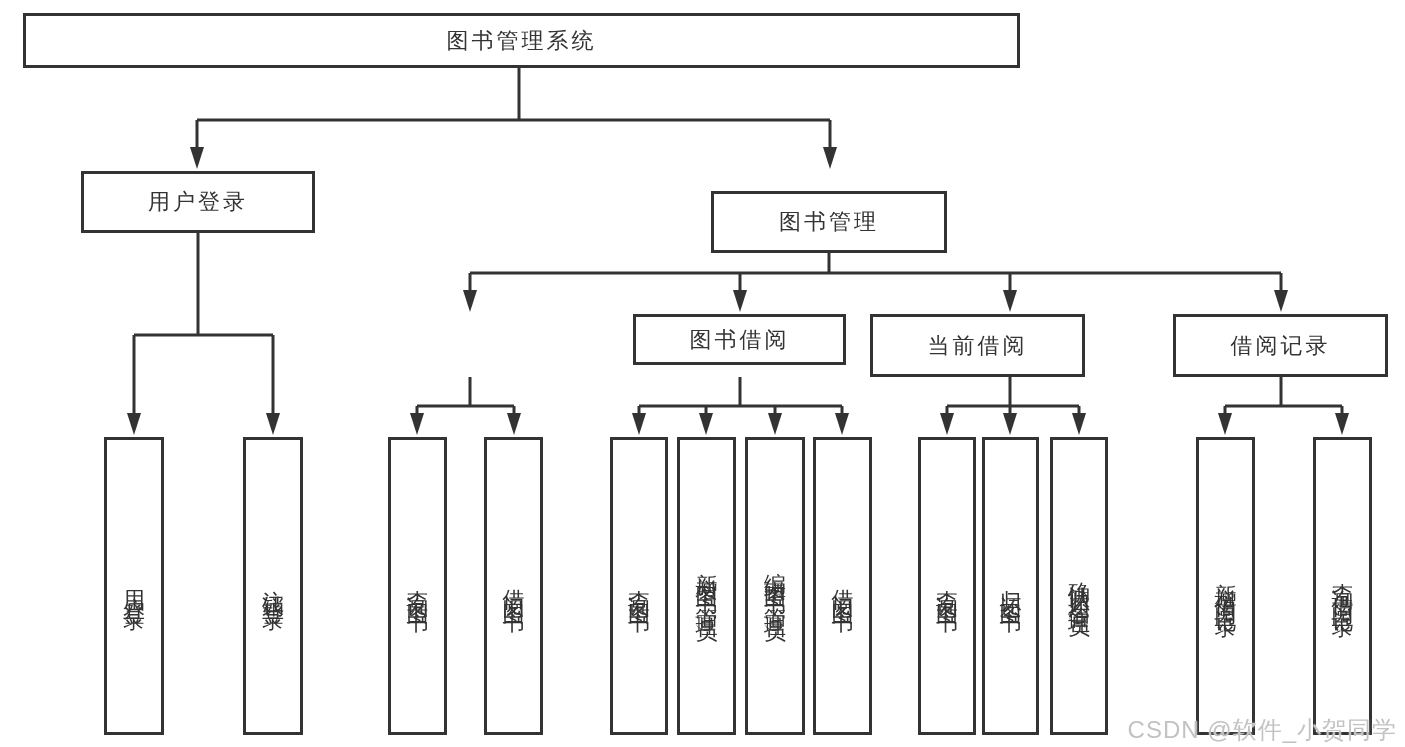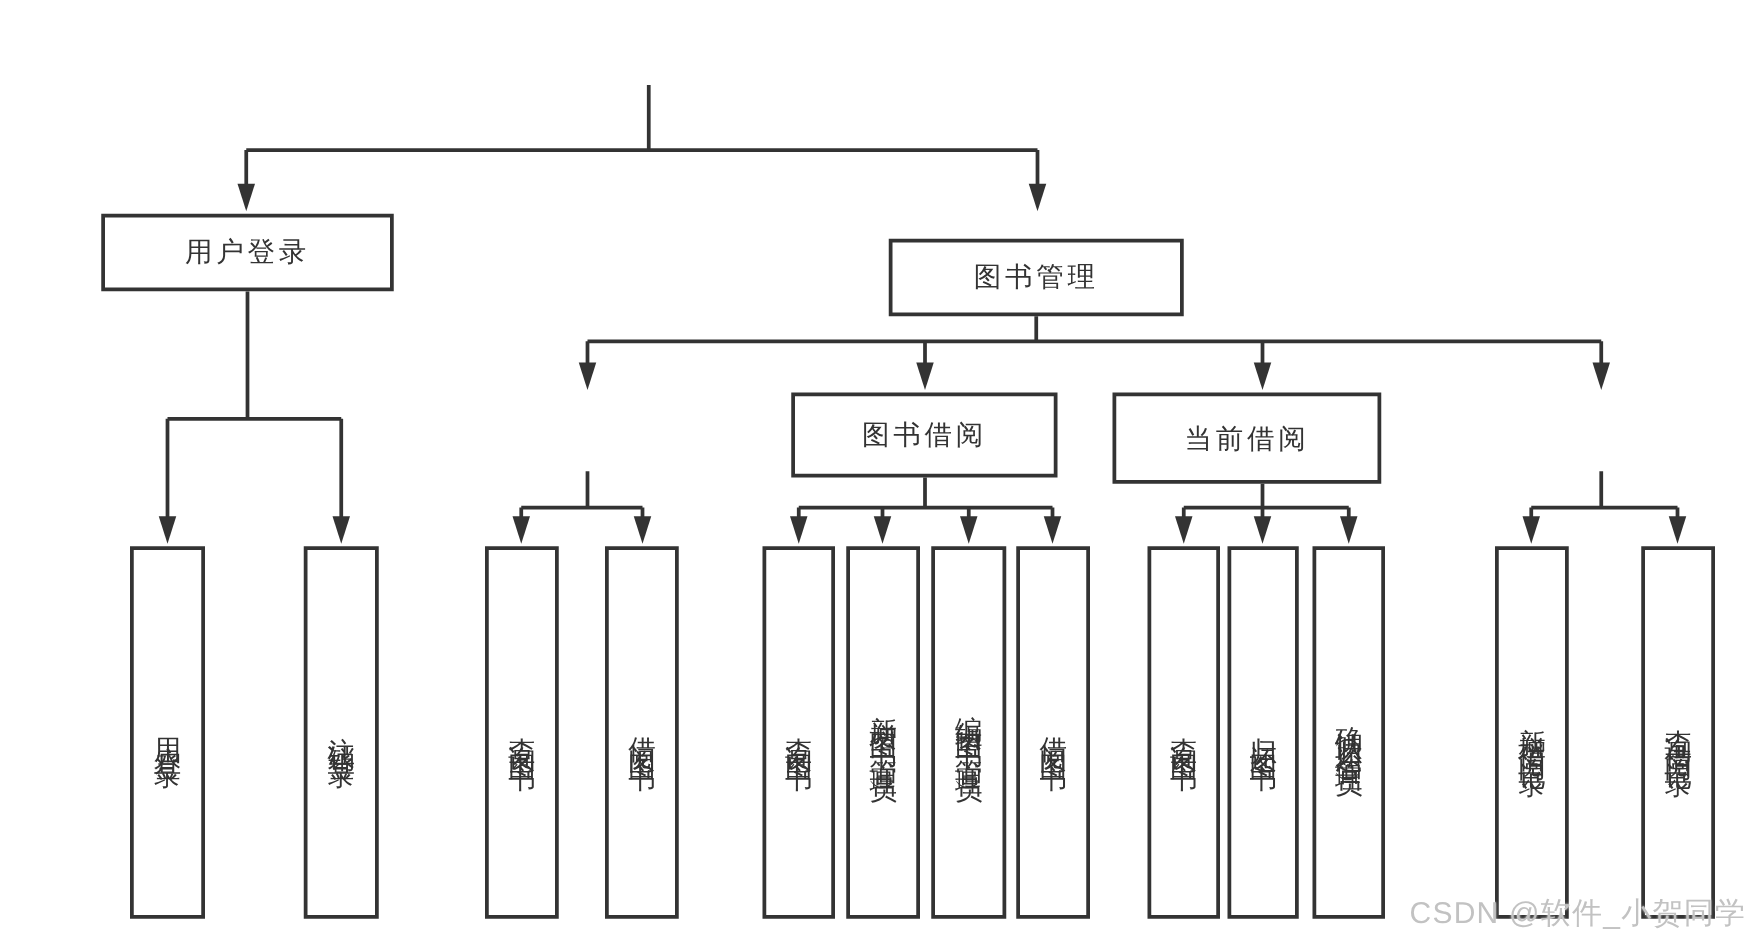--- a/index.html
+++ b/index.html
@@ -41,22 +41,22 @@
     font-size: 22px;
     white-space: normal;
   }
   
   .n-root  { left: 23px;  top: 13px;  width: 997px; height: 55px; }
   
   .n-login { left: 81px;  top: 171px; width: 234px; height: 62px; }
   .n-mgmt  { left: 711px; top: 171px; width: 236px; height: 62px; margin-top: 20px; }
   
   .n-newbook { left: 362px;  top: 314px; width: 215px; height: 63px; }
-  .n-borrow  { left: 633px;  top: 314px; width: 213px; height: 68px; }
-  .n-current { left: 890px;  top: 314px; width: 215px; height: 73px; }
+  .n-borrow  { left: 633px;  top: 314px; width: 213px; height: 51px; }
+  .n-current { left: 870px;  top: 314px; width: 215px; height: 63px; }
   .n-records { left: 1173px; top: 314px; width: 215px; height: 63px; }
   
   .l-userlogin { left: 104px;  top: 437px; width: 60px; height: 298px; }
   .l-logout    { left: 243px;  top: 437px; width: 60px; height: 298px; }
   .l-nb-query  { left: 388px;  top: 437px; width: 59px; height: 298px; }
   .l-nb-borrow { left: 484px;  top: 437px; width: 59px; height: 298px; }
   .l-b-query   { left: 610px;  top: 437px; width: 58px; height: 298px; }
   .l-b-add     { left: 677px;  top: 437px; width: 59px; height: 298px; }
   .l-b-edit    { left: 745px;  top: 437px; width: 60px; height: 298px; }
   .l-b-borrow  { left: 813px;  top: 437px; width: 59px; height: 298px; }
@@ -151,26 +151,28 @@
     <g>
       <line x1="1281" y1="377" x2="1281" y2="406"></line>
       <line x1="1225" y1="406" x2="1342" y2="406"></line>
       <line x1="1225" y1="406" x2="1225" y2="419"></line>
       <polygon points="1218,413 1232,413 1225,435"></polygon>
       <line x1="1342" y1="406" x2="1342" y2="419"></line>
       <polygon points="1335,413 1349,413 1342,435"></polygon>
     </g>
   </svg>
 
+  <div class="box n-root">图书管理系统</div>
 
   <div class="box n-login">用户登录</div>
   <div class="box n-mgmt">图书管理</div>
 
   <div class="box n-borrow">图书借阅</div>
   <div class="box n-current">当前借阅</div>
+  <div class="box n-records">借阅记录</div>
 
   <div class="box leaf l-userlogin">用户登录</div>
   <div class="box leaf l-logout">注销登录</div>
 
   <div class="box leaf l-nb-query">查询图书</div>
   <div class="box leaf l-nb-borrow">借阅图书</div>
 
   <div class="box leaf l-b-query">查询图书</div>
   <div class="box leaf l-b-add">新增图书（管理员）</div>
   <div class="box leaf l-b-edit">编辑图书（管理员）</div>

